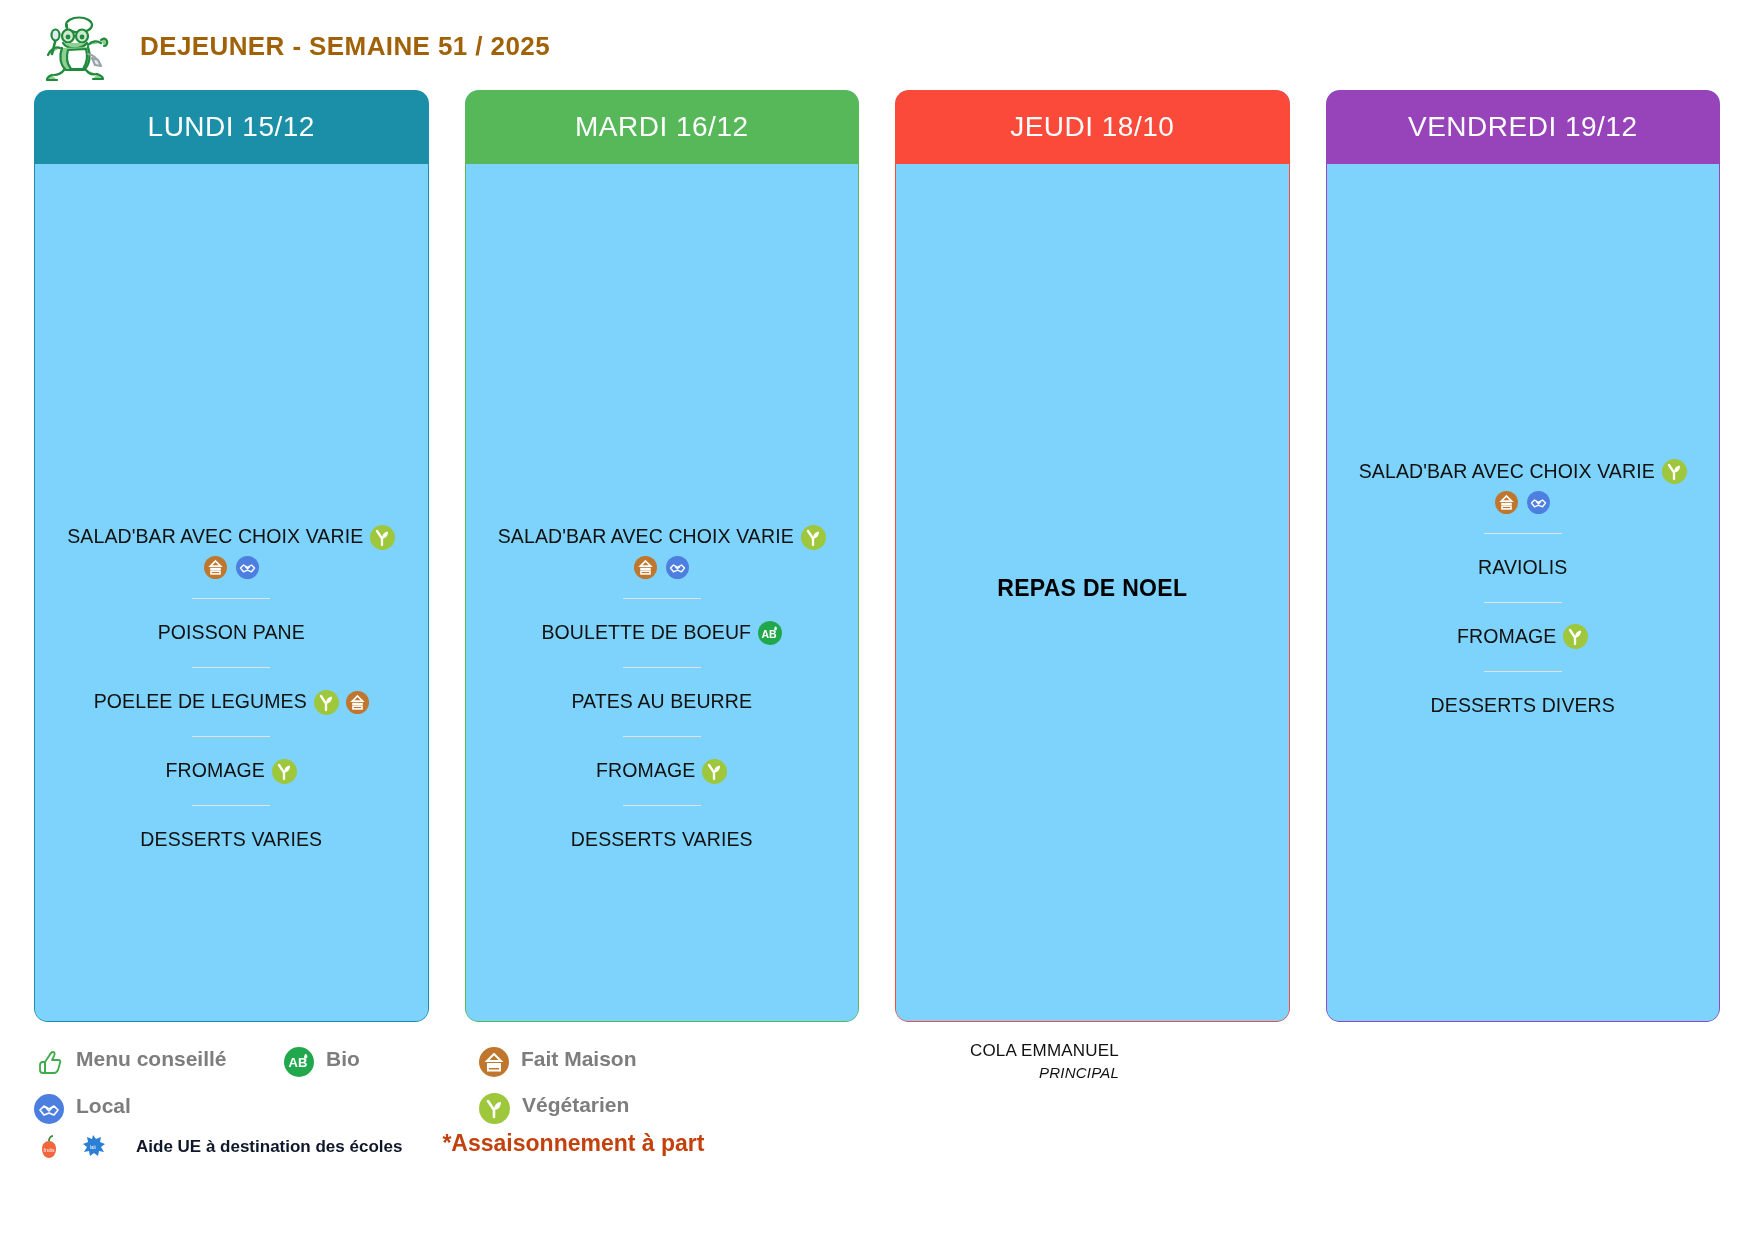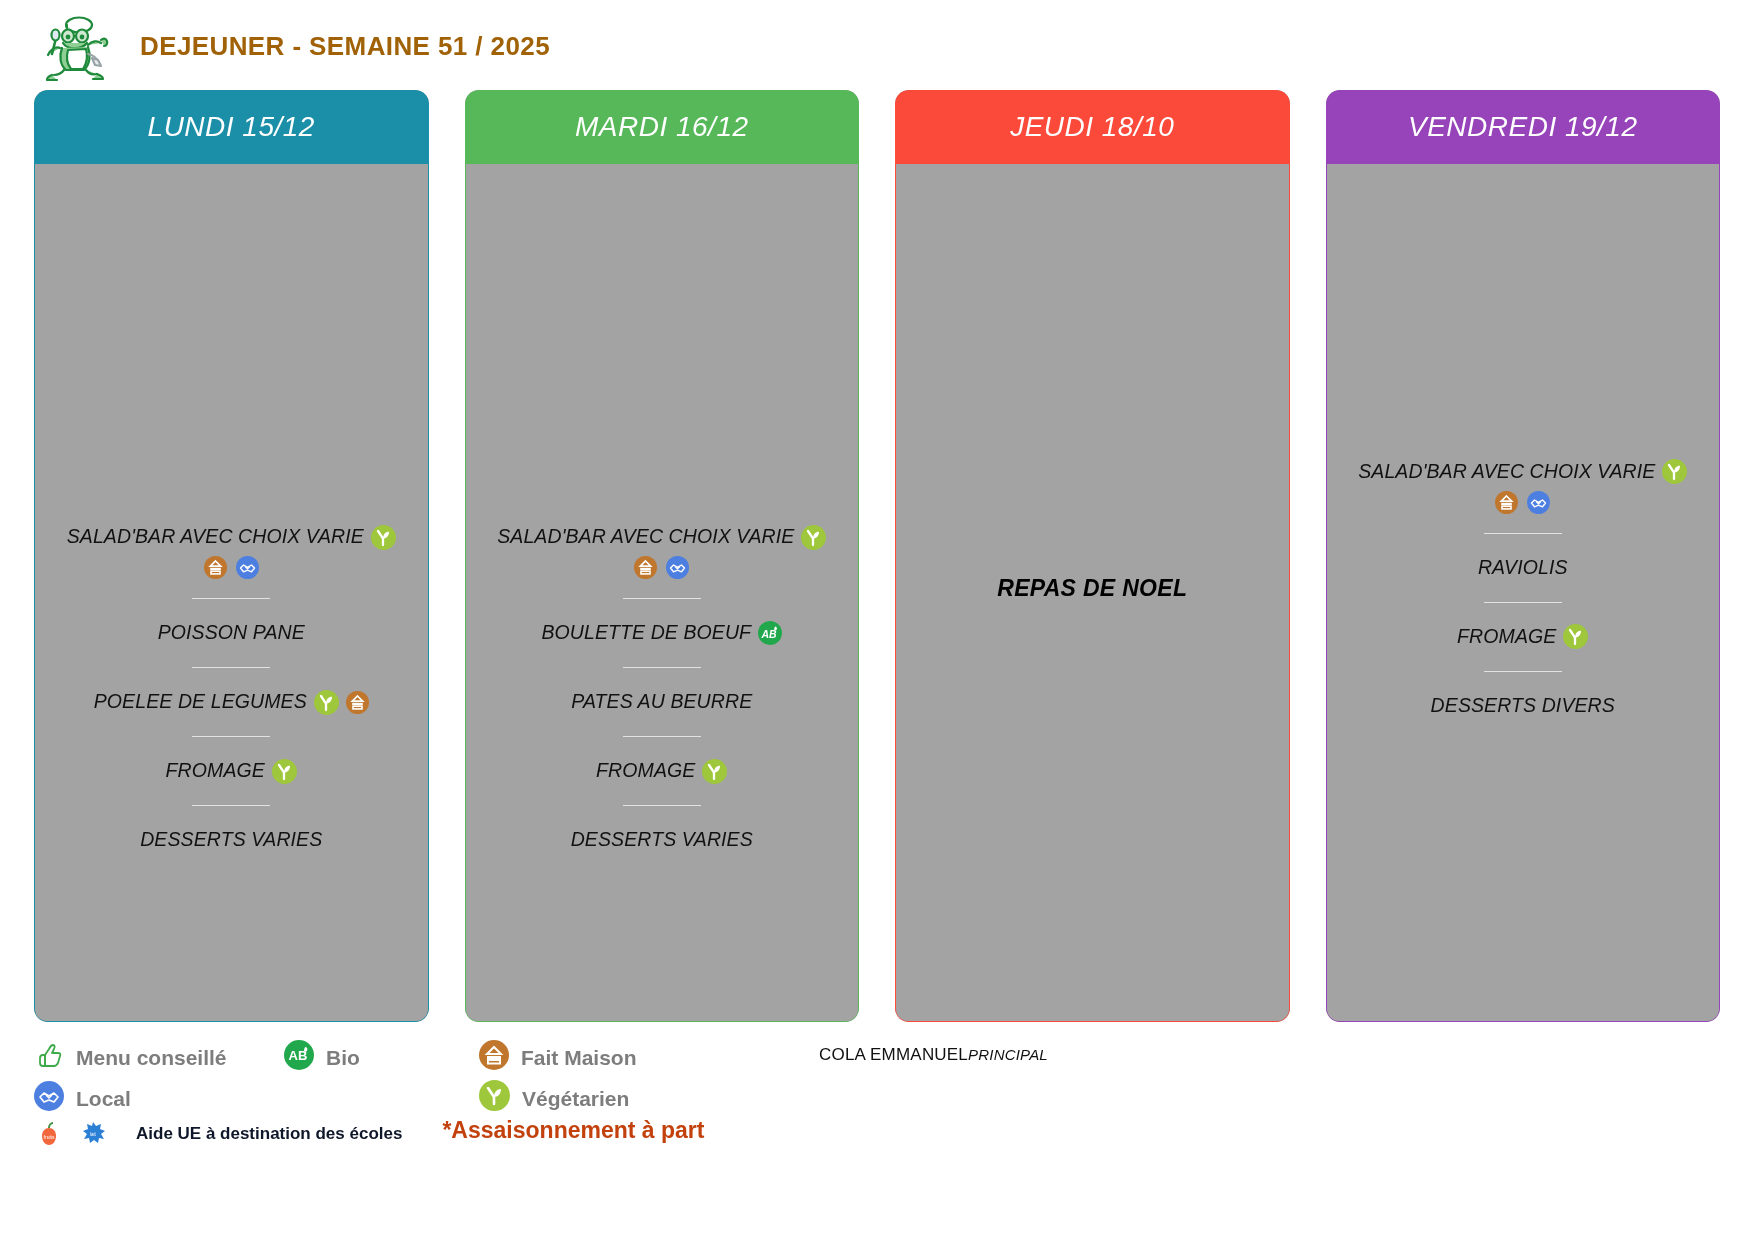--- a/index.html
+++ b/index.html
@@ -41,22 +41,21 @@
     gap: 36px;
     padding: 8px 34px 0 34px;
     height: 940px;
   }
   .day-card {
     flex: 1 1 0;
     display: flex;
     flex-direction: column;
     border-radius: 14px;
     overflow: hidden;
-    background: #a3a3a3;
-    font-style: italic;
+    background: #7dd3fc;
   }
   .day-head {
     height: 74px;
     display: flex;
     align-items: center;
     justify-content: center;
     border-radius: 13px 13px 0 0;
     color: #ffffff;
     font-size: 28px;
     letter-spacing: 0.5px;
@@ -142,36 +141,36 @@
     font-size: 0;
   }
   .legend-grid {
     display: grid;
     grid-template-columns: 250px 195px 340px 300px;
     row-gap: 10px;
     align-items: center;
   }
   .leg-item {
     display: flex;
-    align-items: flex-end;
+    align-items: flex-start;
     gap: 12px;
   }
   .leg-label {
     font-size: 21px;
     font-weight: bold;
     color: #7d7d7d;
     white-space: nowrap;
   }
   .leg-badge-lg { width: 30px; height: 30px; }
   .leg-badge-lg.b-veg   { width: 31px; height: 31px; }
 
   .sig {
     display: flex;
-    flex-direction: row;
-    align-items: center;
+    flex-direction: column;
+    align-items: flex-end;
     line-height: 1.35;
   }
   .sig-name {
     font-size: 17px;
     color: #111;
     letter-spacing: 0.2px;
   }
   .sig-role {
     font-size: 15px;
     font-style: italic;

